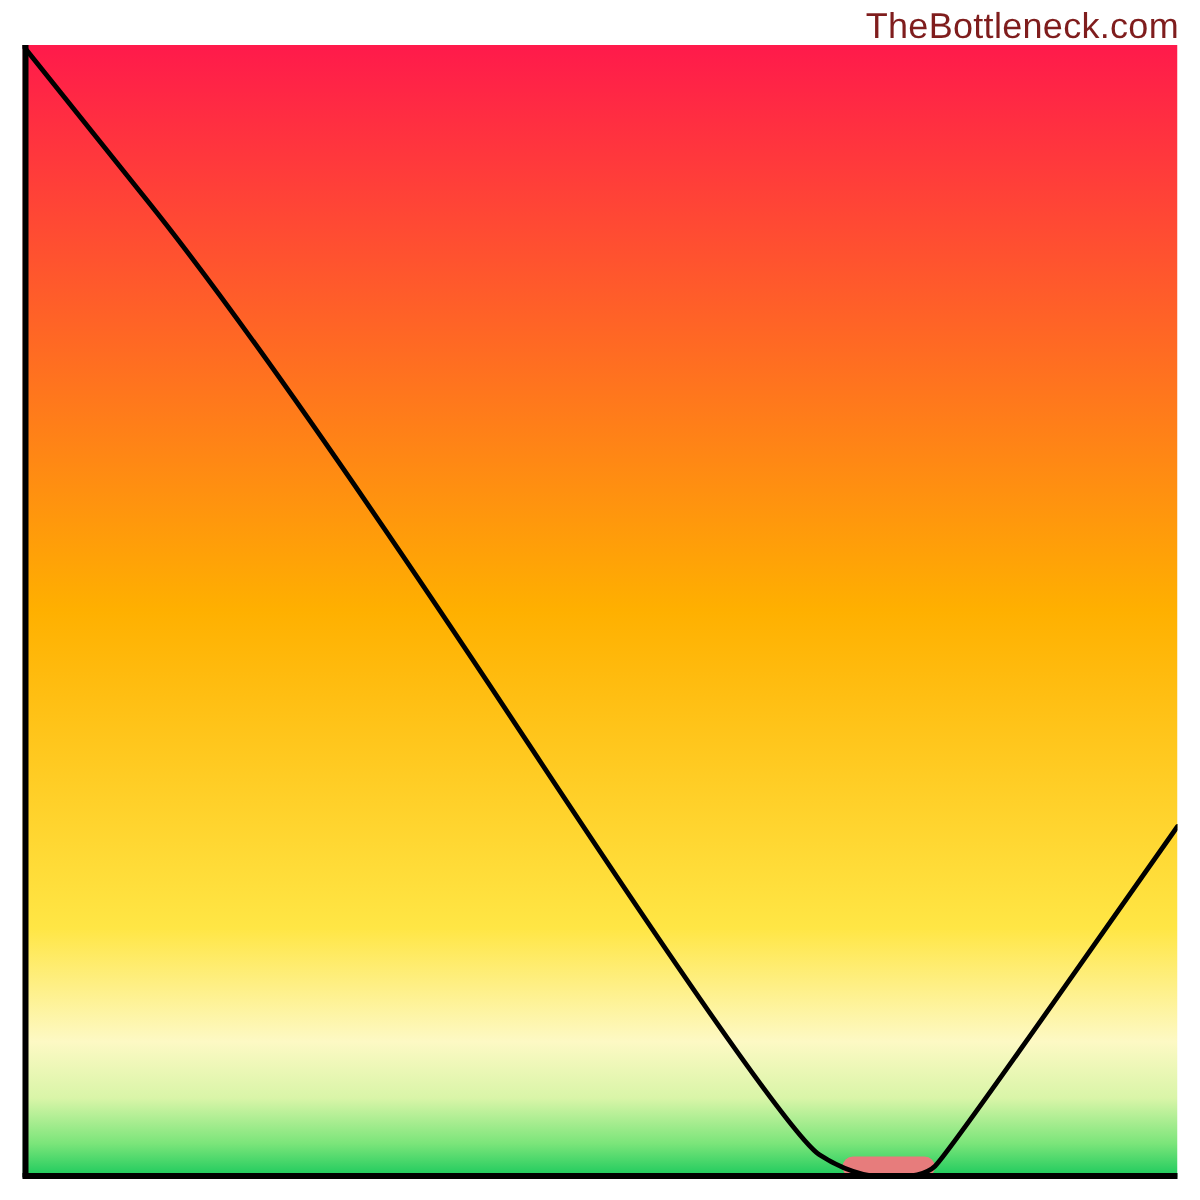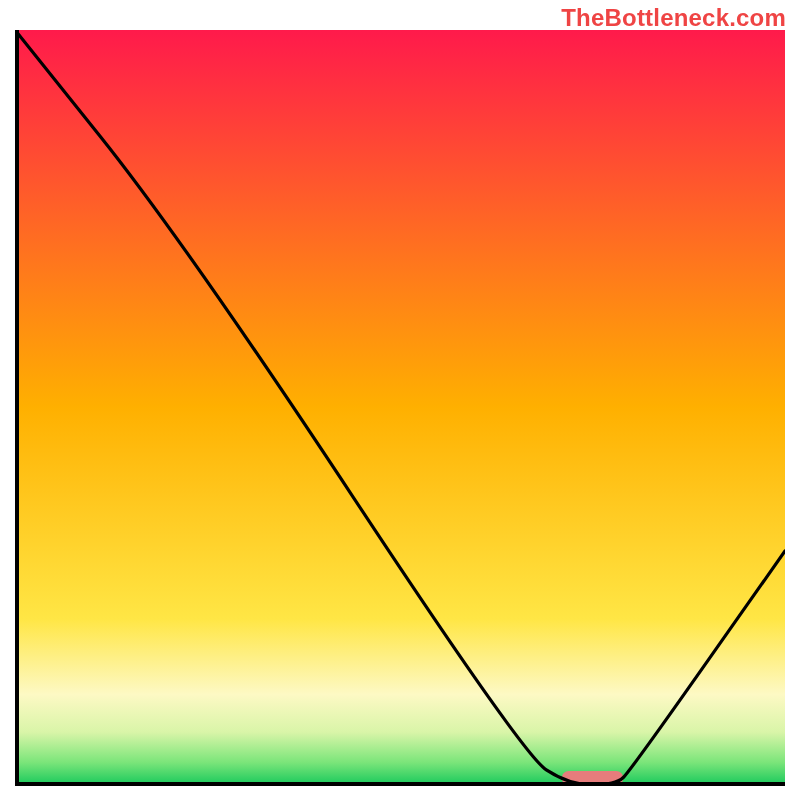--- a/index.html
+++ b/index.html
@@ -15,22 +15,22 @@
     position: relative;
     width: 800px;
     height: 800px;
     box-sizing: border-box;
   }
   .watermark {
     position: absolute;
     top: 4px;
     right: 14px;
     font-size: 24px;
-    font-weight: 700;
-    color: #ef4444;
+    font-weight: 400;
+    color: #7f1d1d;
     letter-spacing: 0.2px;
     z-index: 30;
     user-select: none;
   }
   .plot-area {
     position: absolute;
     left: 15px;
     top: 30px;
     width: 770px;
     height: 755px;

